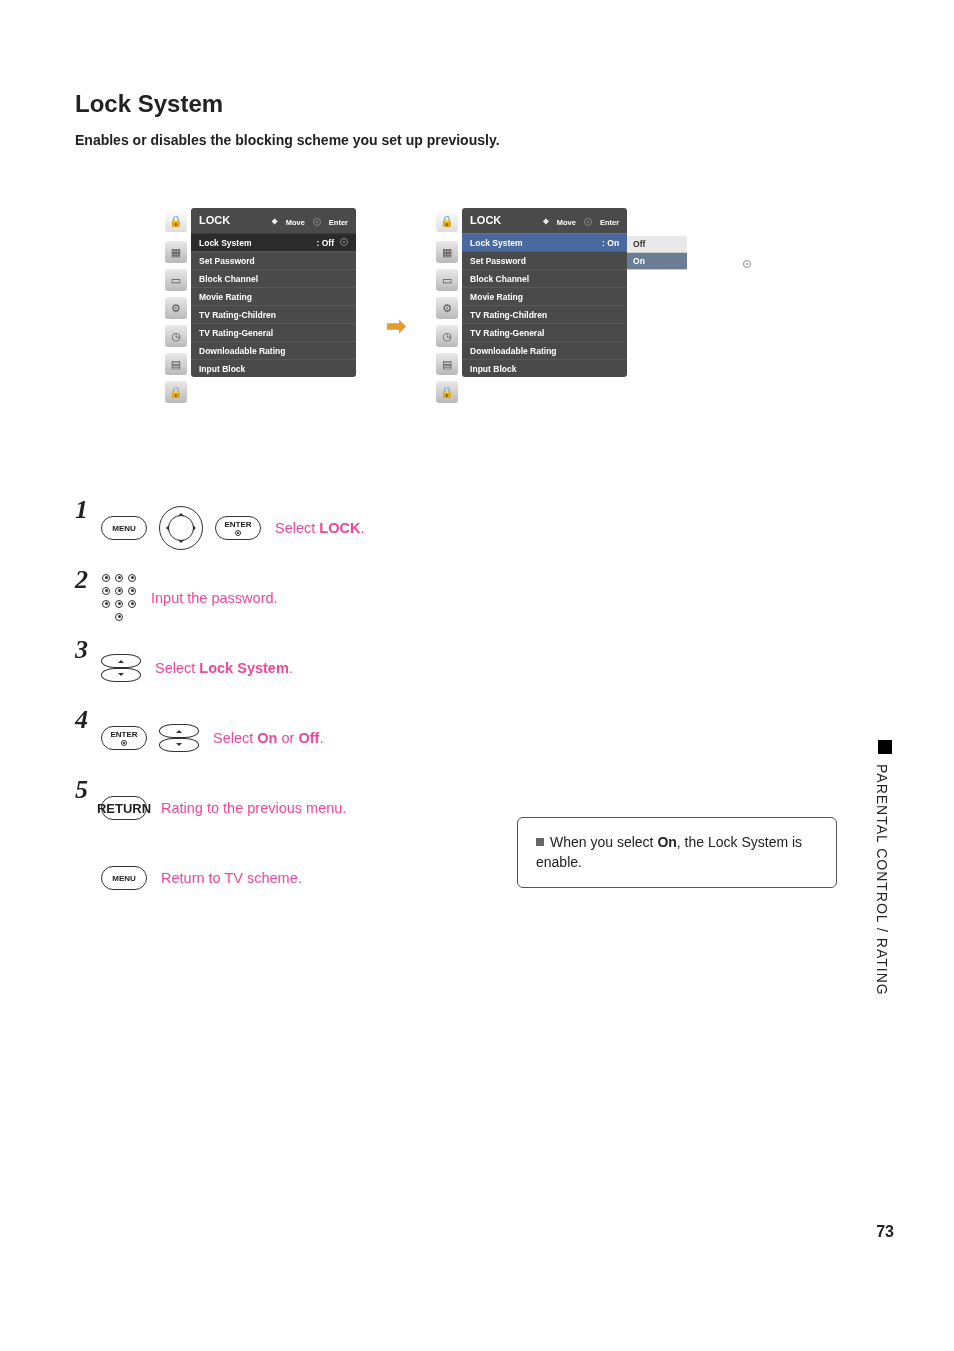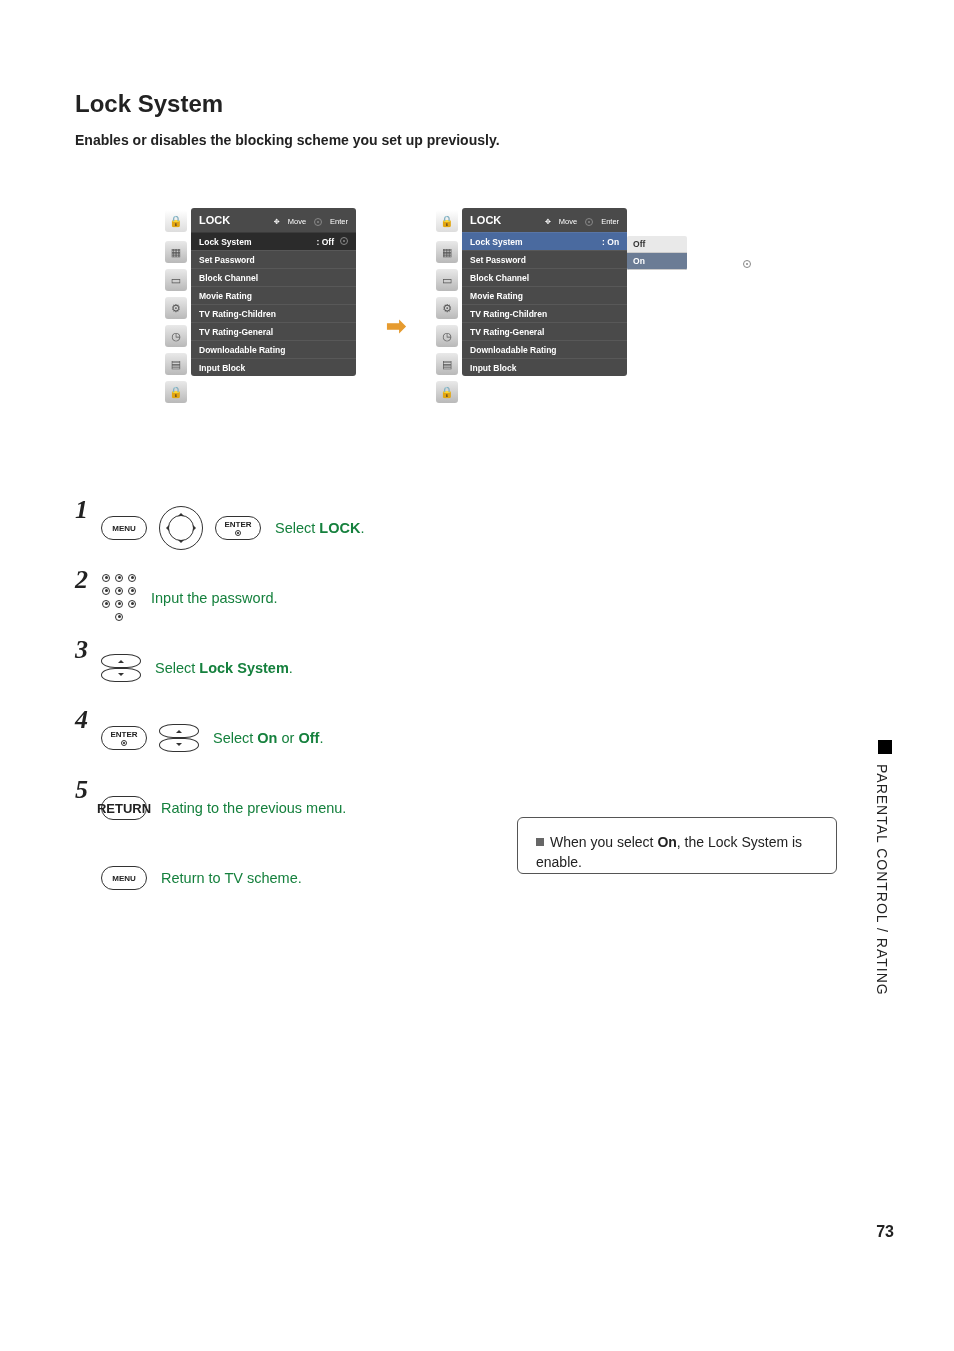--- a/index.html
+++ b/index.html
@@ -68,21 +68,21 @@
     font-size: 9px;
   }
   .panel-header {
     display: flex;
     justify-content: space-between;
     align-items: baseline;
     padding: 6px 8px 6px 8px;
     font-weight: bold;
   }
   .panel-header-left { font-size: 11px; }
-  .panel-header-right { display:flex; gap:8px; align-items:flex-end; font-size:7.5px; font-weight:normal; }
+  .panel-header-right { display:flex; gap:8px; align-items:flex-start; font-size:7.5px; font-weight:bold; }
   .hdr-glyph { color:#fff; font-size:7px; }
   .panel-row {
     display: flex;
     justify-content: space-between;
     align-items: center;
     padding: 3.5px 8px;
     border-top: 1px solid rgba(255,255,255,0.08);
     font-size: 8.5px;
     font-weight: bold;
   }
@@ -215,33 +215,33 @@
     border-radius: 20px / 10px;
     display:flex; align-items:center; justify-content:center;
   }
   .updown .half.top { top:0; }
   .updown .half.bot { bottom:0; }
   .updown .tri-up { width:0;height:0;border:3px solid transparent;border-bottom-color:#333; margin-bottom:2px;}
   .updown .tri-dn { width:0;height:0;border:3px solid transparent;border-top-color:#333; margin-top:2px;}
 
   .step-text {
     font-size: 14.5px;
-    color: #15803d;
+    color: #ec4899;
   }
   .step-text b, .step-text strong { font-weight: bold; }
 
   
   .note-box {
     position: absolute;
     left: 517px;
     top: 817px;
     width: 320px;
     border: 1px solid #555;
     border-radius: 6px;
-    padding: 14px 14px 0 18px;
+    padding: 14px 14px 14px 18px;
     font-size: 14px;
     line-height: 1.45;
   }
   .note-box .bullet { display:inline-block; width:8px; height:8px; background:#666; margin-right:6px; position:relative; top:-1px; }
 
   
   .side-tab {
     position: absolute;
     right: 58px;
     top: 740px;

